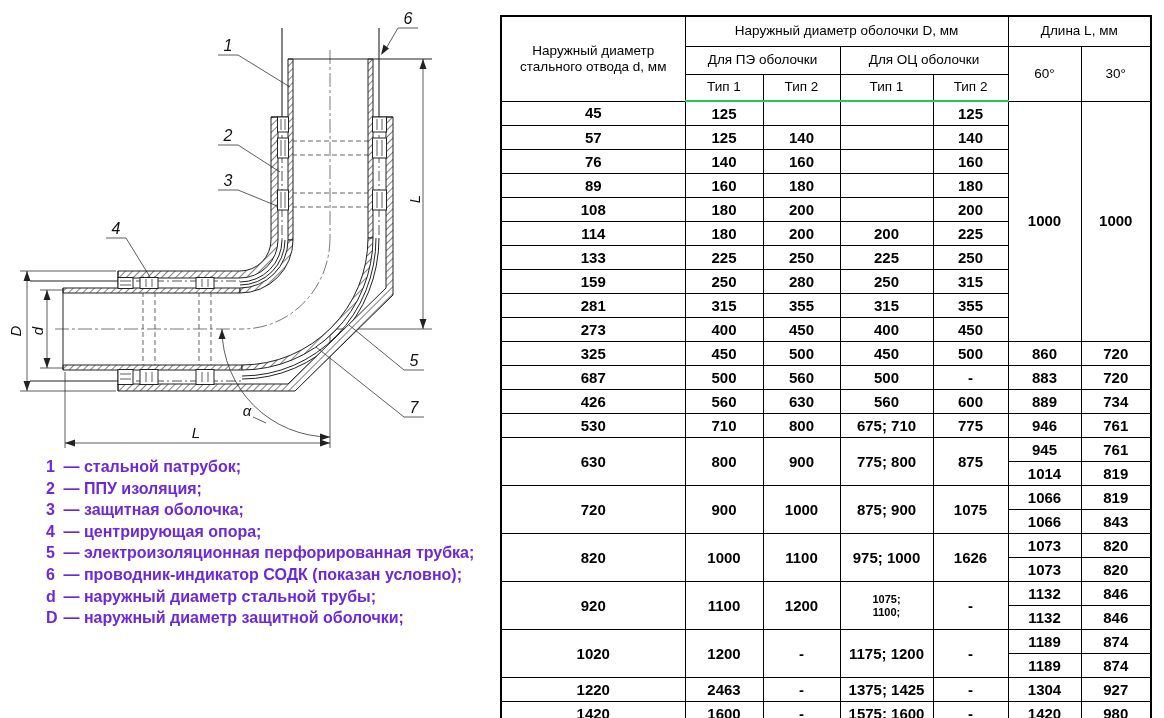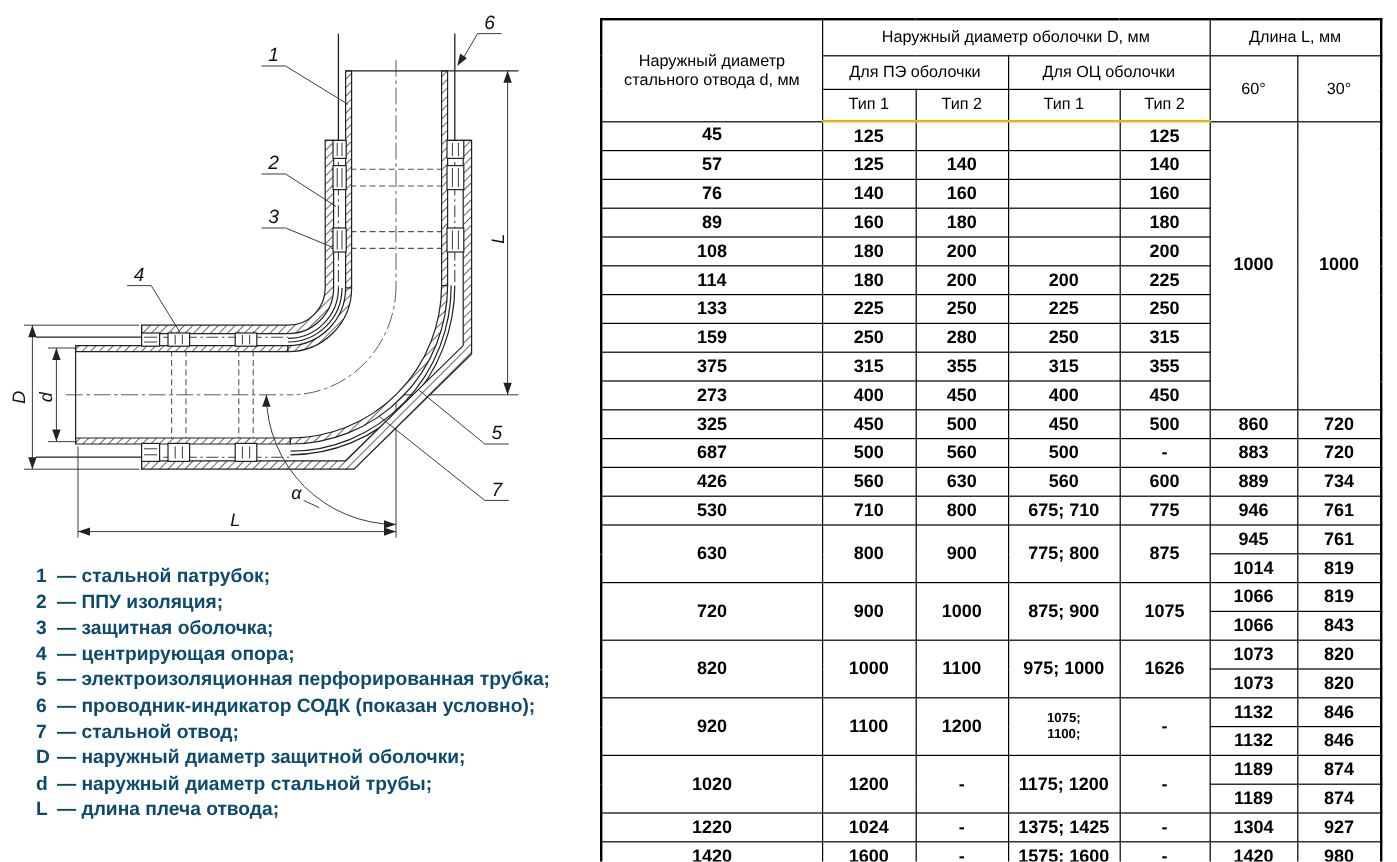--- a/index.html
+++ b/index.html
@@ -1,32 +1,32 @@
 <!DOCTYPE html>
 <html><head>
 <meta charset="utf-8">
 <style>
   html,body{margin:0;padding:0;background:#fff;}
   body{width:1164px;height:718px;position:relative;overflow:hidden;
        font-family:"Liberation Sans",sans-serif;color:#000;}
   .drawing{position:absolute;left:0;top:0;width:497px;height:455px;}
-  .legend{position:absolute;left:30px;top:456px;width:460px;
-          font:bold 16px/21.6px "Liberation Sans",sans-serif;color:#0c4a6e;margin-top:14px;}
+  .legend{position:absolute;left:46px;top:456px;width:460px;
+          font:bold 16px/21.6px "Liberation Sans",sans-serif;color:#6d28d9;}
   .lg-line{white-space:nowrap;}
   .lg-sym{display:inline-block;min-width:13px;}
   table.dims{position:absolute;left:500px;top:15px;width:650px;table-layout:fixed;
              border-collapse:collapse;border:2px solid #000;
              font-family:"Liberation Sans",sans-serif;}
   table.dims th,table.dims td{border:1px solid #000;text-align:center;
              vertical-align:middle;padding:0 2px;overflow:hidden;}
   col.c1{width:184px}col.c2{width:78px}col.c3{width:77px}col.c4{width:93px}
   col.c5{width:75px}col.c6{width:73px}col.c7{width:70px}
   thead th{font-size:13.5px;font-weight:normal;line-height:1.18;}
   tr.h1{height:30px}tr.h2{height:28px}tr.h3{height:27px}
-  thead tr.h3 th{border-bottom:2px solid #eab308;}
+  thead tr.h3 th{border-bottom:2px solid #22c55e;}
   tbody td{font-size:15px;font-weight:bold;height:23px;line-height:1.05;}
   td.multiline{white-space:pre-line;font-size:11px;line-height:1.15;}
   
   .ln{stroke:#222;fill:none;stroke-width:1;}
   .thin{stroke:#333;fill:none;stroke-width:0.8;}
   .cl{stroke:#555;fill:none;stroke-width:0.8;stroke-dasharray:14 3 3 3;}
   .wire{stroke:#222;fill:none;stroke-width:1.1;}
   .wired{stroke:#444;fill:none;stroke-width:0.9;stroke-dasharray:10 3 2 3;}
   .hid{stroke:#555;fill:none;stroke-width:0.9;stroke-dasharray:5 3;}
   .band{stroke:#222;stroke-width:1;}
@@ -192,24 +192,22 @@
 </svg>
 </div>
 
 <div class="legend" id="legend">
     <div class="lg-line"><span class="lg-sym">1</span> — стальной патрубок;</div>
     <div class="lg-line"><span class="lg-sym">2</span> — ППУ изоляция;</div>
     <div class="lg-line"><span class="lg-sym">3</span> — защитная оболочка;</div>
     <div class="lg-line"><span class="lg-sym">4</span> — центрирующая опора;</div>
     <div class="lg-line"><span class="lg-sym">5</span> — электроизоляционная перфорированная трубка;</div>
     <div class="lg-line"><span class="lg-sym">6</span> — проводник-индикатор СОДК (показан условно);</div>
-    <div class="lg-line"><span class="lg-sym">7</span> — стальной отвод;</div>
+    <div class="lg-line"><span class="lg-sym">d</span> — наружный диаметр стальной трубы;</div>
     <div class="lg-line"><span class="lg-sym">D</span> — наружный диаметр защитной оболочки;</div>
-    <div class="lg-line"><span class="lg-sym">d</span> — наружный диаметр стальной трубы;</div>
-    <div class="lg-line"><span class="lg-sym">L</span> — длина плеча отвода;</div>
   </div>
 
 <table class="dims">
   <colgroup>
     <col class="c1">
       <col class="c2">
       <col class="c3">
       <col class="c4">
     <col class="c5">
       <col class="c6">
@@ -287,21 +285,21 @@
         <td>250</td>
       </tr>
       <tr>
         <td>159</td>
         <td>250</td>
         <td>280</td>
         <td>250</td>
         <td>315</td>
       </tr>
       <tr>
-        <td>375</td>
+        <td>281</td>
         <td>315</td>
         <td>355</td>
         <td>315</td>
         <td>355</td>
       </tr>
       <tr>
         <td>273</td>
         <td>400</td>
         <td>450</td>
         <td>400</td>
@@ -404,21 +402,21 @@
         <td rowspan="2">-</td>
         <td>1189</td>
         <td>874</td>
       </tr>
       <tr>
         <td>1189</td>
         <td>874</td>
       </tr>
       <tr>
         <td>1220</td>
-        <td>1024</td>
+        <td>2463</td>
         <td>-</td>
         <td>1375; 1425</td>
         <td>-</td>
         <td>1304</td>
         <td>927</td>
       </tr>
       <tr>
         <td>1420</td>
         <td>1600</td>
         <td>-</td>

